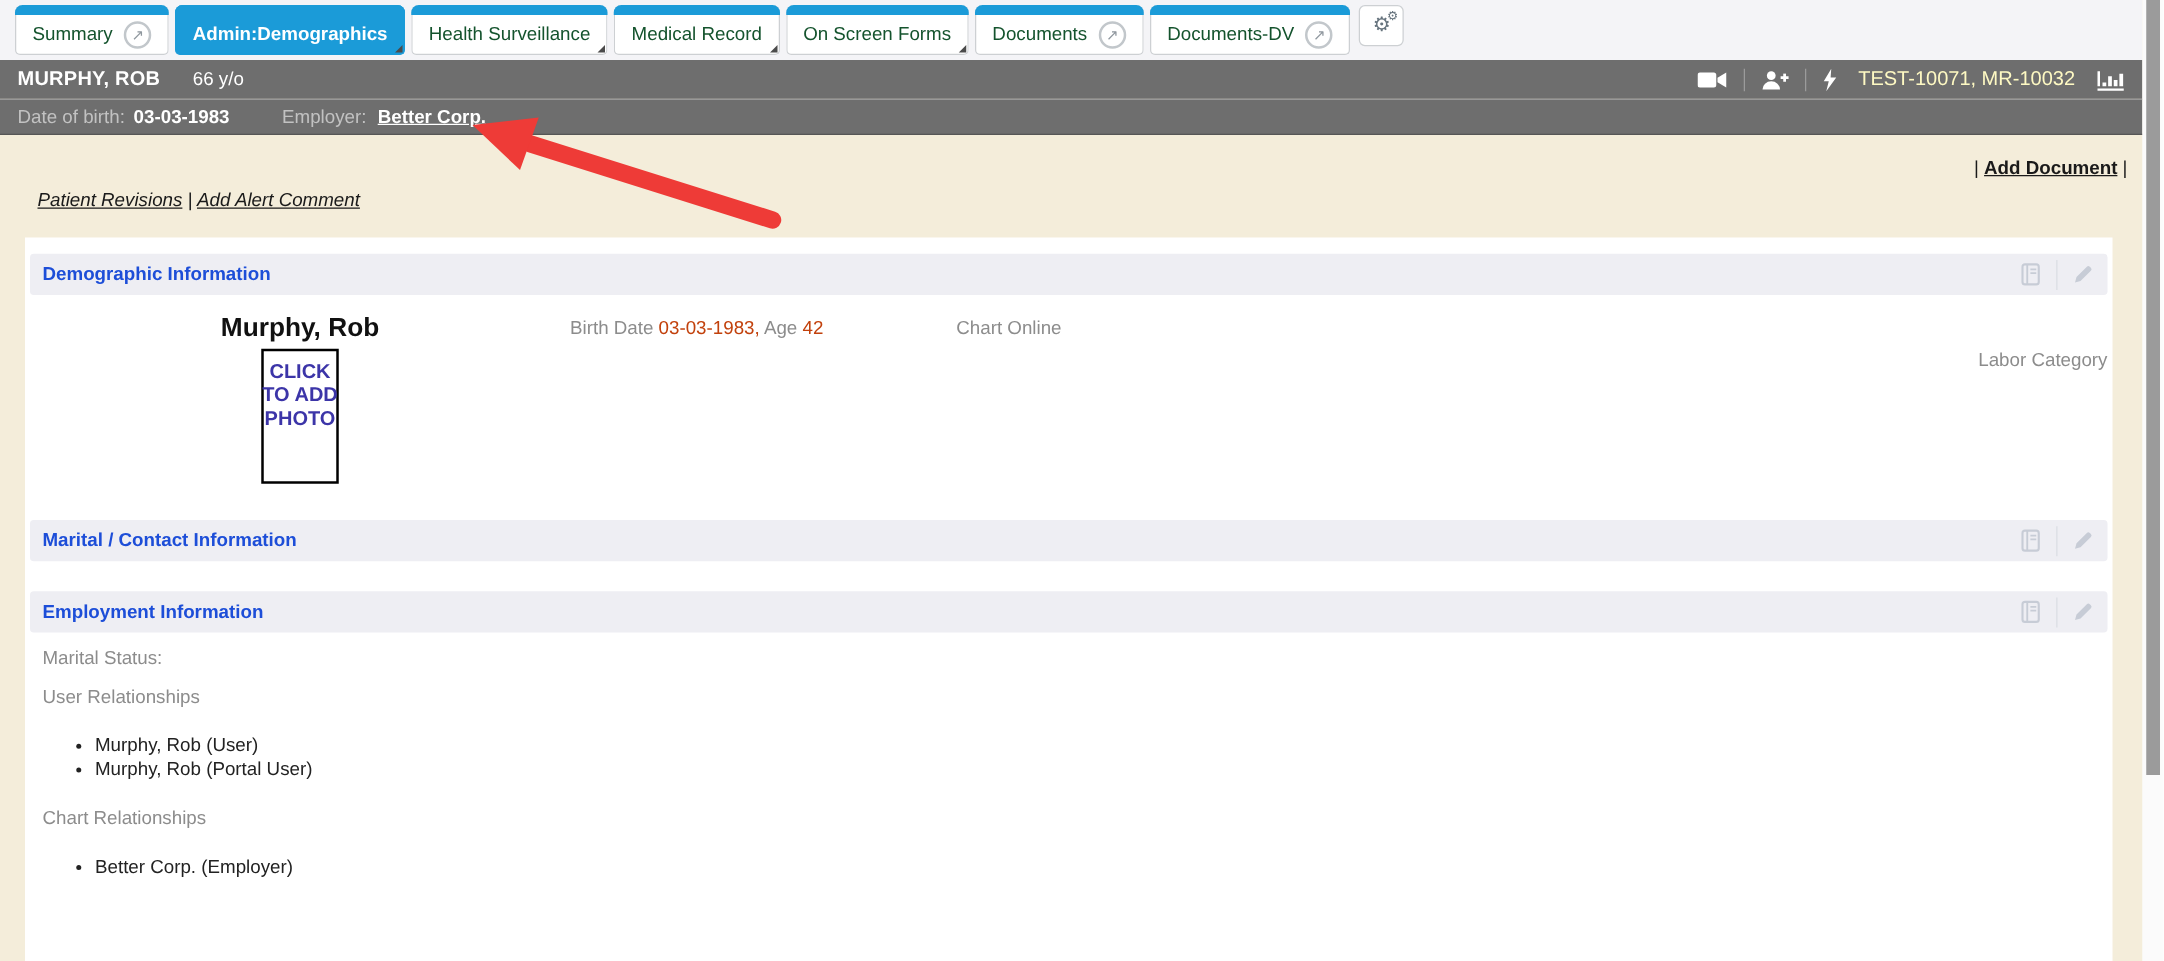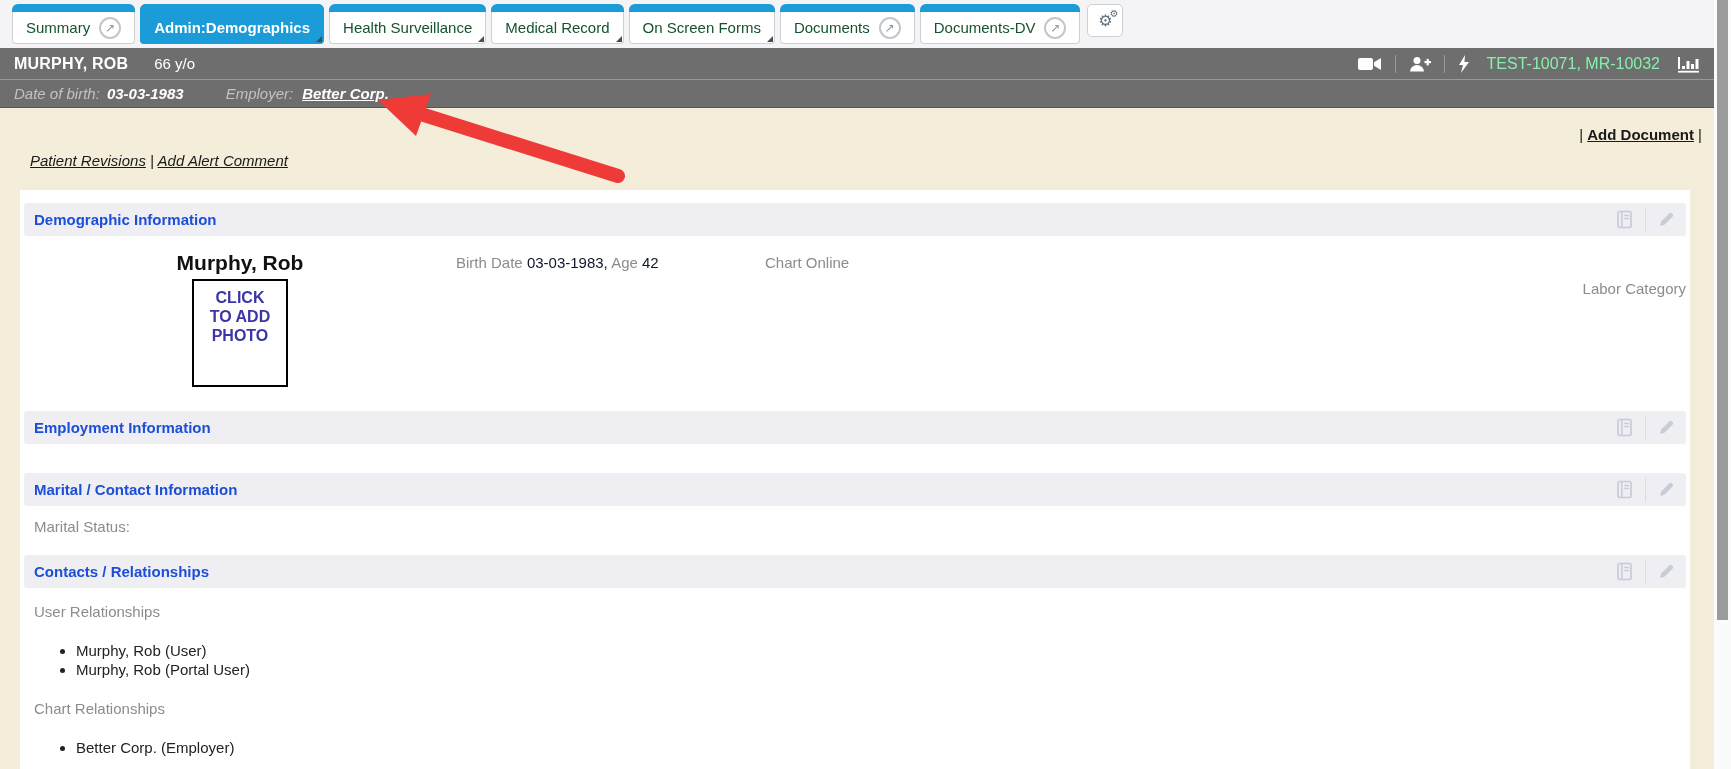--- a/index.html
+++ b/index.html
@@ -51,26 +51,26 @@
 
   
   .pt-bar1{
     height:31px;background:var(--header-gray);display:flex;align-items:center;
     padding:0 14px;color:#fff;
   }
   .pt-name{font-size:16px;font-weight:600;letter-spacing:.2px;}
   .pt-age{font-size:15px;margin-left:26px;}
   .pt-right{margin-left:auto;display:flex;align-items:center;gap:13px;}
   .vsep{width:1px;height:18px;background:#9b9b9b;}
-  .pt-ids{font-size:16px;color:#86efac;margin:0 4px;}
+  .pt-ids{font-size:16px;color:#fef9c3;margin:0 4px;}
   .icon-btn{display:flex;align-items:center;cursor:pointer;}
   .pt-bar2{
     height:29px;background:var(--header-gray);border-top:1px solid #989898;
     border-bottom:1px solid #565656;
-    display:flex;align-items:center;padding:0 14px;gap:7px;font-size:15px;font-style:italic;
+    display:flex;align-items:center;padding:0 14px;gap:7px;font-size:15px;
   }
   .hdr-label{color:#c2c2c2;}
   .hdr-value{color:#fff;font-weight:600;}
   .hdr-link{color:#fff;font-weight:600;text-decoration:underline;cursor:pointer;margin-left:2px;}
   .hdr-gap{width:28px;}
 
   
   .content{background:var(--page-beige);padding-top:18px;}
   .add-doc-row{text-align:right;padding-right:12px;font-size:15px;color:#1a1a1a;}
   .link{color:#1a1a1a;text-decoration:underline;cursor:pointer;}
@@ -87,26 +87,26 @@
   }
   .section-title{font-size:15px;font-weight:bold;color:#1d4ed8;}
   .bar-icons{margin-left:auto;display:flex;align-items:center;gap:11px;}
   .bar-icon{display:flex;align-items:center;cursor:pointer;}
   .bar-divider{width:1px;height:24px;background:#dadde3;}
 
   .demo-grid{display:grid;grid-template-columns:432px 309px auto;margin-top:16px;}
   .demo-col1{display:flex;flex-direction:column;align-items:center;}
   .big-name{font-size:21px;font-weight:bold;color:#111;line-height:22px;}
   .photo-box{
-    margin-top:5px;width:96px;height:108px;border:2px solid #000;background:#fff;
+    margin-top:5px;width:62px;height:108px;border:2px solid #000;background:#fff;
     display:flex;flex-direction:column;align-items:center;padding-top:7px;cursor:pointer;
   }
   .photo-line{font-size:16px;font-weight:bold;color:var(--photo-blue);line-height:19px;white-space:nowrap;}
   .demo-col2,.demo-col3{font-size:15px;line-height:22px;color:#8c8c8c;}
-  .demo-col2 .val,.demo-col3 .val{color:#0f172a;}
+  .demo-col2 .val,.demo-col3 .val{color:#c2410c;}
   .demo-col3 .line2{margin-top:4px;text-align:right;}
 
   .mt-employment{margin-top:24px;}
   .mt-marital{margin-top:29px;}
   .mt-contacts{margin-top:21px;}
   .label-line{font-size:15px;color:#8c8c8c;padding-left:10px;line-height:15px;}
   .marital-status{margin-top:13px;}
   .user-rel-label{margin-top:16px;}
   .chart-rel-label{margin-top:22px;}
   .rel-list{margin-top:23px;padding-left:52px;color:#222;}
@@ -285,81 +285,62 @@
           <span class="val">03-03-1983,</span>
           <span>Age</span>
           <span class="val">42</span>
         </div>
         <div class="demo-col3">
           <div>Chart Online</div>
           <div class="line2">Labor Category</div>
         </div>
       </div>
 
-      <div class="section-bar mt-employment">
-        <span class="section-title">Employment Information</span>
+      <div class="section-bar mt-marital">
+        <span class="section-title">Marital / Contact Information</span>
         <span class="bar-icons">
           <span class="bar-icon">
             <svg width="19" height="19" viewBox="0 0 19 19">
                 <path d="M5,1.5 h9 a2,2 0 0 1 2,2 v12 a2,2 0 0 1 -2,2 h-9 a2,2 0 0 1 -2,-2 v-12 a2,2 0 0 1 2,-2 z" fill="none" stroke="#c7ccd6" stroke-width="1.7"></path>
                 <line x1="6.8" y1="1.5" x2="6.8" y2="17.5" stroke="#c7ccd6" stroke-width="1.5"></line>
                 <line x1="9.3" y1="5.5" x2="14" y2="5.5" stroke="#c7ccd6" stroke-width="1.4"></line>
                 <line x1="9.3" y1="8.5" x2="14" y2="8.5" stroke="#c7ccd6" stroke-width="1.4"></line>
               </svg>
           </span>
           <span class="bar-divider"></span>
           <span class="bar-icon">
             <svg width="19" height="19" viewBox="0 0 19 19">
                 <path d="M3,16 l1.2-4.4 8.3-8.3 a1.6,1.6 0 0 1 2.3,0 l0.9,0.9 a1.6,1.6 0 0 1 0,2.3 l-8.3,8.3 z" fill="#c7ccd6"></path>
               </svg>
           </span>
         </span>
       </div>
 
-      <div class="section-bar mt-marital">
-        <span class="section-title">Marital / Contact Information</span>
+      <div class="section-bar mt-employment">
+        <span class="section-title">Employment Information</span>
         <span class="bar-icons">
           <span class="bar-icon">
             <svg width="19" height="19" viewBox="0 0 19 19">
                 <path d="M5,1.5 h9 a2,2 0 0 1 2,2 v12 a2,2 0 0 1 -2,2 h-9 a2,2 0 0 1 -2,-2 v-12 a2,2 0 0 1 2,-2 z" fill="none" stroke="#c7ccd6" stroke-width="1.7"></path>
                 <line x1="6.8" y1="1.5" x2="6.8" y2="17.5" stroke="#c7ccd6" stroke-width="1.5"></line>
                 <line x1="9.3" y1="5.5" x2="14" y2="5.5" stroke="#c7ccd6" stroke-width="1.4"></line>
                 <line x1="9.3" y1="8.5" x2="14" y2="8.5" stroke="#c7ccd6" stroke-width="1.4"></line>
               </svg>
           </span>
           <span class="bar-divider"></span>
           <span class="bar-icon">
             <svg width="19" height="19" viewBox="0 0 19 19">
                 <path d="M3,16 l1.2-4.4 8.3-8.3 a1.6,1.6 0 0 1 2.3,0 l0.9,0.9 a1.6,1.6 0 0 1 0,2.3 l-8.3,8.3 z" fill="#c7ccd6"></path>
               </svg>
           </span>
         </span>
       </div>
 
       <div class="label-line marital-status">Marital Status:</div>
 
-      <div class="section-bar mt-contacts">
-        <span class="section-title">Contacts / Relationships</span>
-        <span class="bar-icons">
-          <span class="bar-icon">
-            <svg width="19" height="19" viewBox="0 0 19 19">
-                <path d="M5,1.5 h9 a2,2 0 0 1 2,2 v12 a2,2 0 0 1 -2,2 h-9 a2,2 0 0 1 -2,-2 v-12 a2,2 0 0 1 2,-2 z" fill="none" stroke="#c7ccd6" stroke-width="1.7"></path>
-                <line x1="6.8" y1="1.5" x2="6.8" y2="17.5" stroke="#c7ccd6" stroke-width="1.5"></line>
-                <line x1="9.3" y1="5.5" x2="14" y2="5.5" stroke="#c7ccd6" stroke-width="1.4"></line>
-                <line x1="9.3" y1="8.5" x2="14" y2="8.5" stroke="#c7ccd6" stroke-width="1.4"></line>
-              </svg>
-          </span>
-          <span class="bar-divider"></span>
-          <span class="bar-icon">
-            <svg width="19" height="19" viewBox="0 0 19 19">
-                <path d="M3,16 l1.2-4.4 8.3-8.3 a1.6,1.6 0 0 1 2.3,0 l0.9,0.9 a1.6,1.6 0 0 1 0,2.3 l-8.3,8.3 z" fill="#c7ccd6"></path>
-              </svg>
-          </span>
-        </span>
-      </div>
 
       <div class="label-line user-rel-label">User Relationships</div>
       <ul class="rel-list">
         <li>Murphy, Rob (User)</li>
         <li>Murphy, Rob (Portal User)</li>
       </ul>
 
       <div class="label-line chart-rel-label">Chart Relationships</div>
       <ul class="rel-list">
         <li>Better Corp. (Employer)</li>

